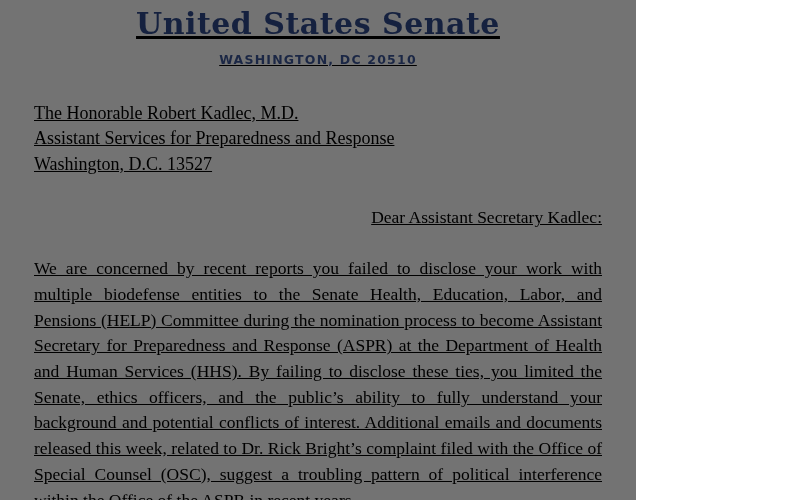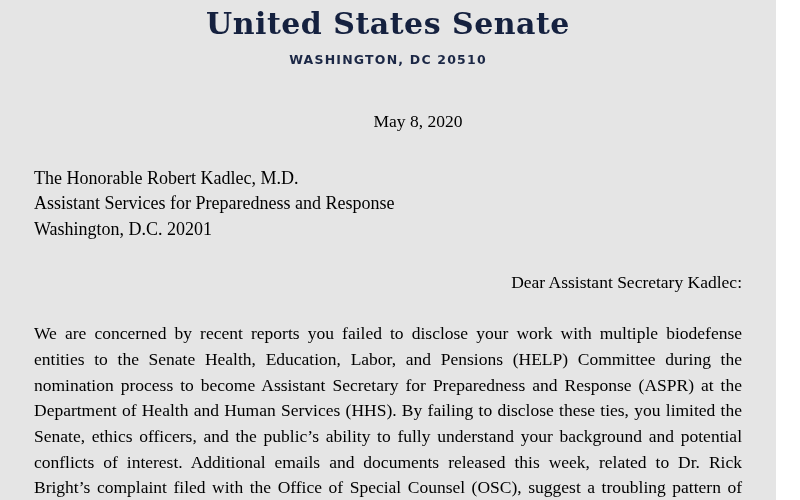--- a/index.html
+++ b/index.html
@@ -9,25 +9,26 @@
   }
   body {
     width: 800px;
     height: 500px;
     overflow: hidden;
     font-family: "Liberation Serif", serif;
     color: #000000;
   }
   .page {
     position: relative;
-    width: 776px;
+    width: 636px;
     height: 500px;
-    background: #e5e5e5;
+    background: #737373;
     box-sizing: border-box;
     padding: 0 34px;
+    text-decoration: underline;
   }
   .letterhead {
     text-align: center;
     padding-top: 8px;
   }
   .letterhead-title {
     font-family: "DejaVu Serif", serif;
     font-weight: bold;
     font-size: 30px;
     letter-spacing: 0.5px;
@@ -76,26 +77,25 @@
 </head>
 <body>
 
 <div class="page">
 
   <div class="letterhead">
     <div class="letterhead-title">United States Senate</div>
     <div class="letterhead-subtitle">WASHINGTON, DC 20510</div>
   </div>
 
-  <div class="date-line">May 8, 2020</div>
 
   <div class="address-block">
     <div>The Honorable Robert Kadlec, M.D.</div>
     <div>Assistant Services for Preparedness and Response</div>
-    <div>Washington, D.C. 20201</div>
+    <div>Washington, D.C. 13527</div>
   </div>
 
   <div class="salutation">Dear Assistant Secretary Kadlec:</div>
 
   <div class="body-block">
     <p>We are concerned by recent reports you failed to disclose your work with multiple biodefense entities to the Senate Health, Education, Labor, and Pensions (HELP) Committee during the nomination process to become Assistant Secretary for Preparedness and Response (ASPR) at the Department of Health and Human Services (HHS).  By failing to disclose these ties, you limited the Senate, ethics officers, and the public’s ability to fully understand your background and potential conflicts of interest.  Additional emails and documents released this week, related to Dr. Rick Bright’s complaint filed with the Office of Special Counsel (OSC), suggest a troubling pattern of political interference within the Office of the ASPR in recent years.</p>
   </div>
 
 </div>
 

